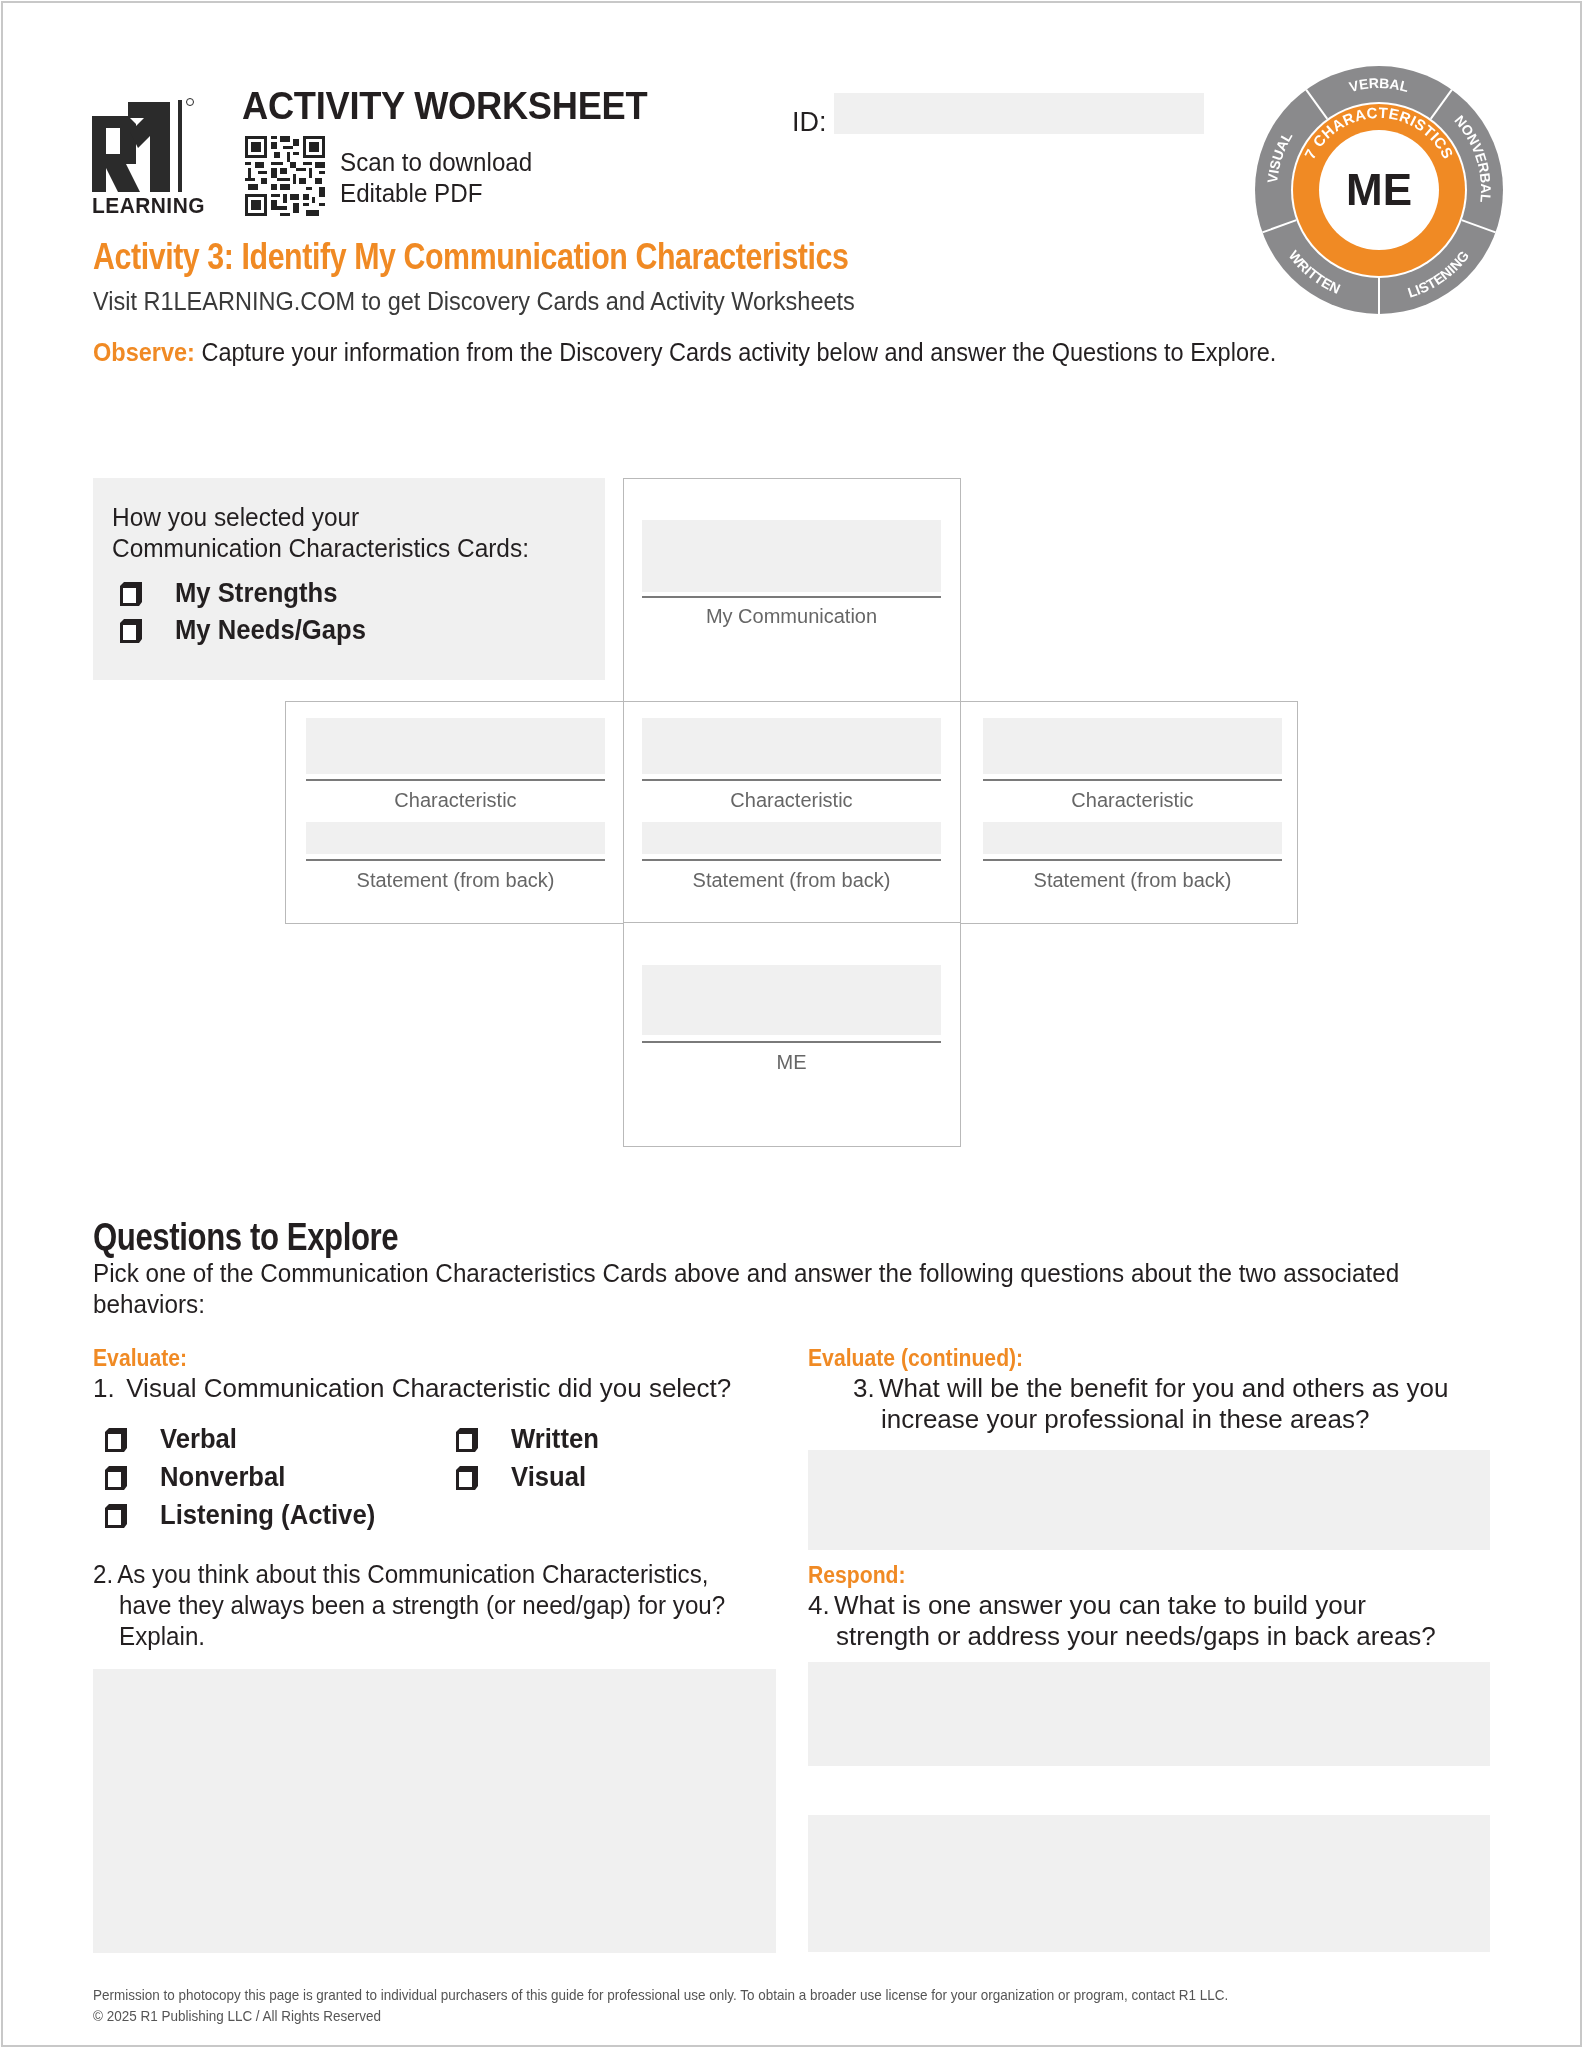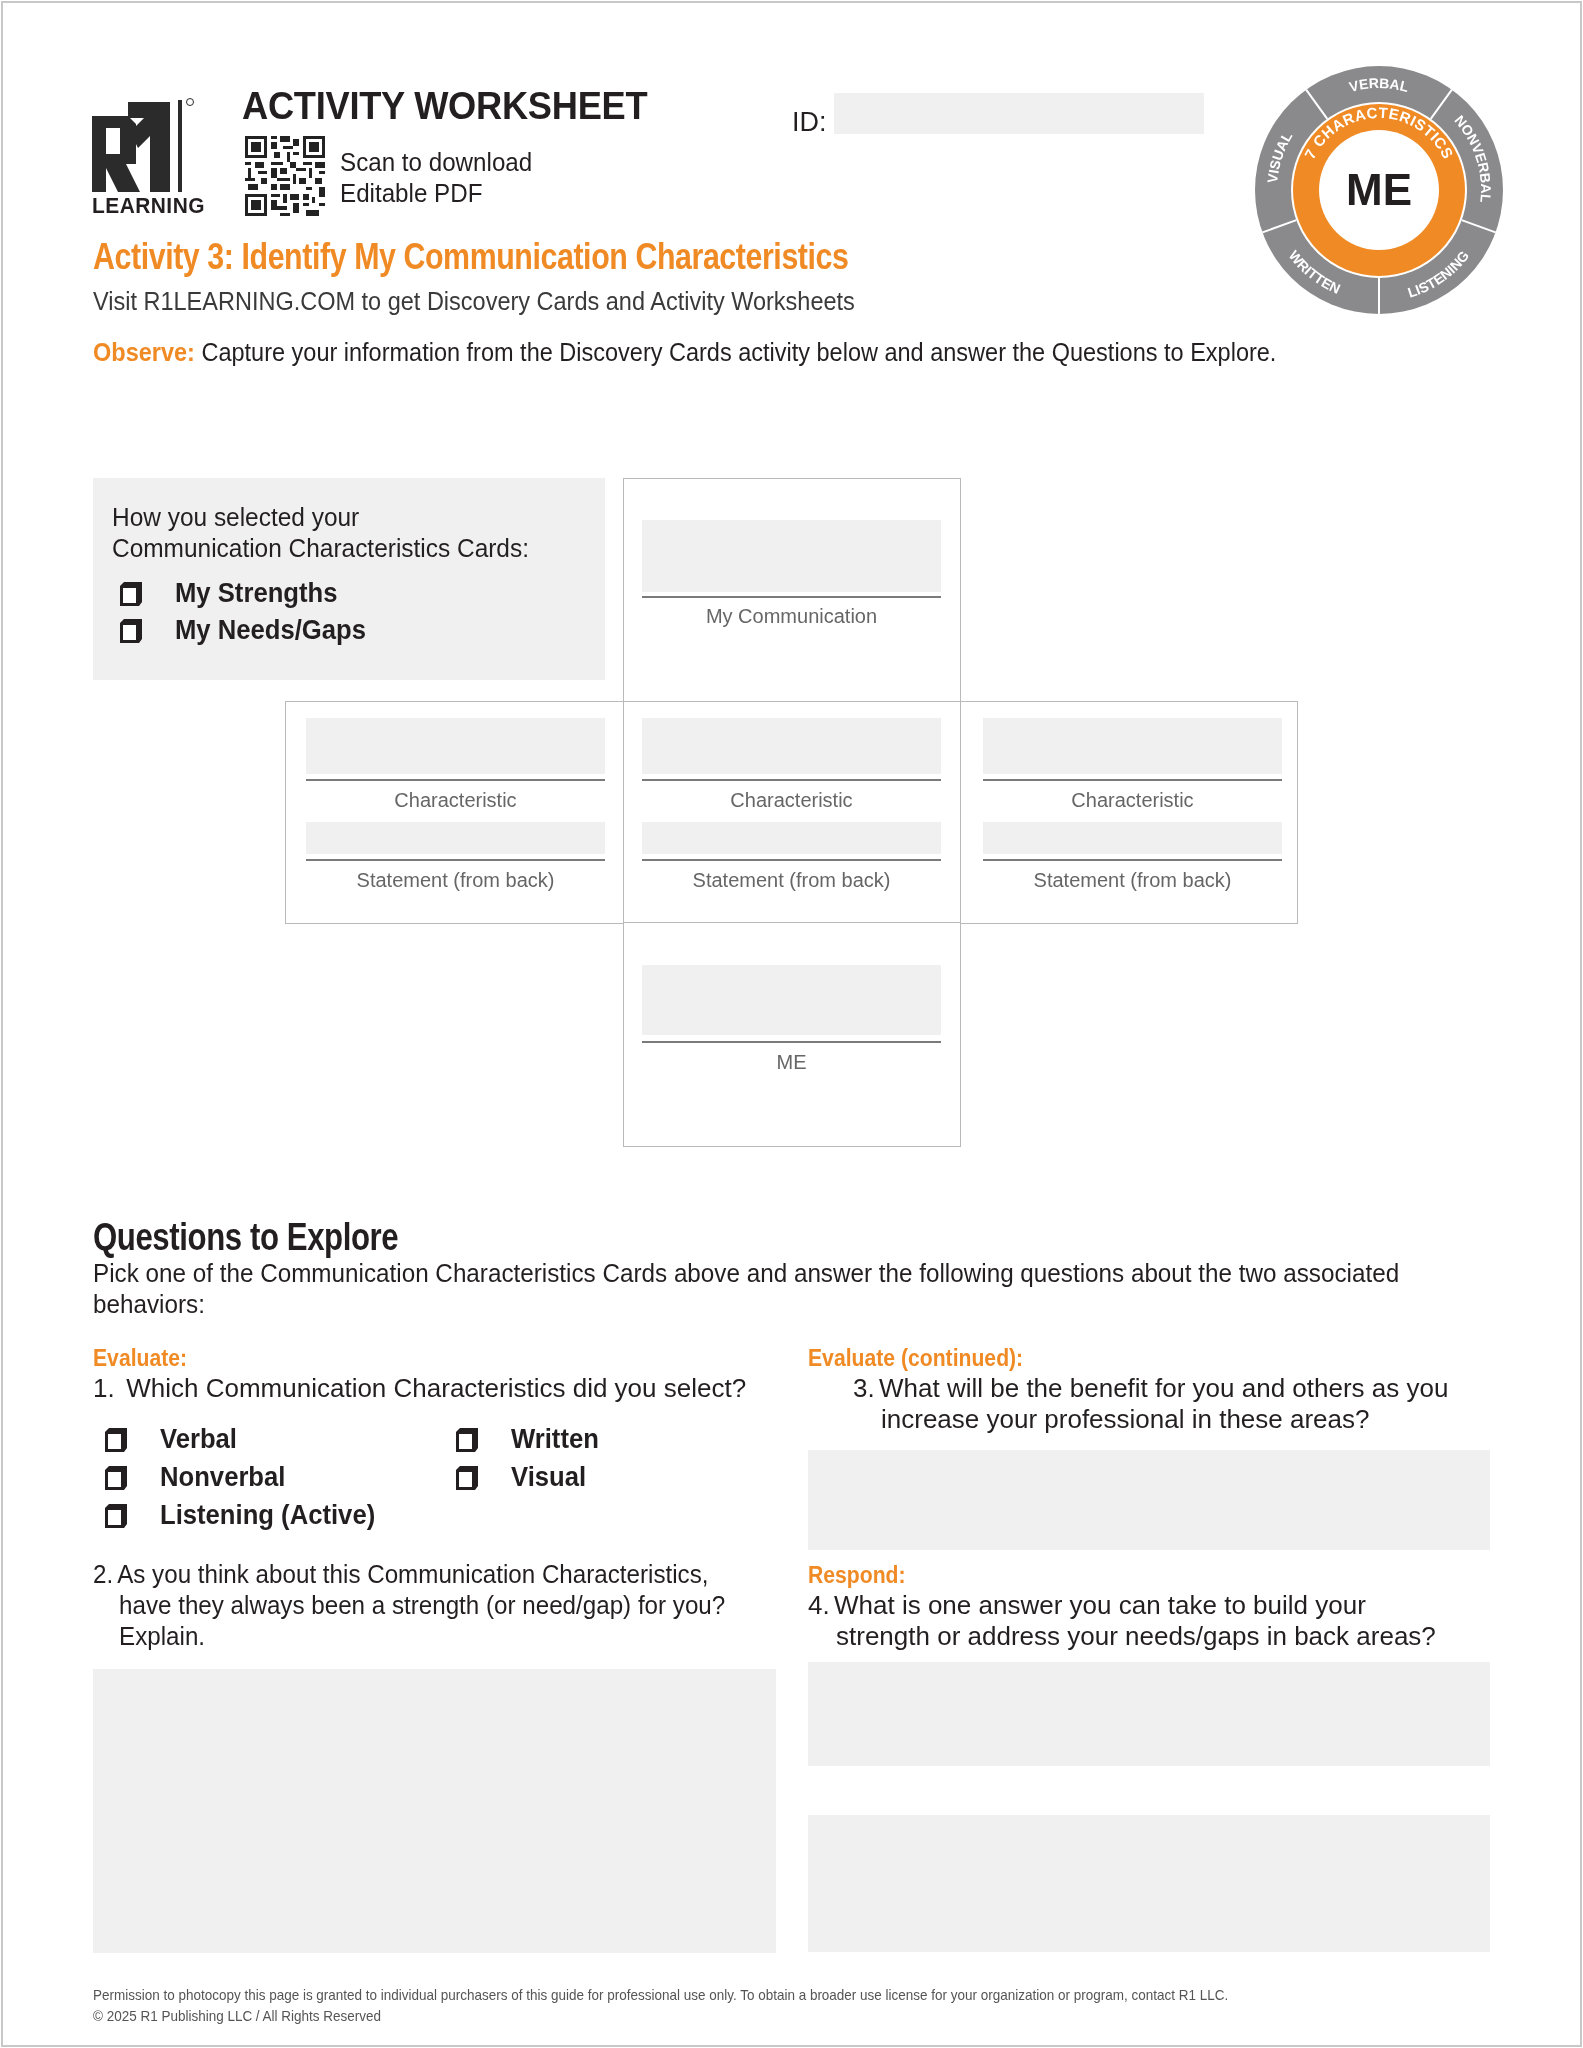--- a/index.html
+++ b/index.html
@@ -192,21 +192,21 @@
 <div class="card-field" style="left:642px; top:965px; width:299px; height:70px;"></div>
 <div class="card-line" style="left:642px; top:1041px; width:299px;"></div>
 <div class="card-label" style="left:642px; top:1051px; width:299px;">ME</div>
 
 <div class="abs q-head">Questions to Explore</div>
 <div class="abs q-intro" style="transform:scaleX(0.97); transform-origin:left; width:1460px;">Pick one of the Communication Characteristics Cards above and answer the following questions about the two associated behaviors:</div>
 
 <div class="abs sec-label orange" style="left:93px; top:1345px;">Evaluate:</div>
 <div class="abs q" style="left:93px; top:1373px;">
   <span class="num">1.</span>
-  <span>Which Communication Characteristics did you select?</span>
+  <span>Visual Communication Characteristic did you select?</span>
 </div>
 
 <div class="opt" style="left:104px; top:1424px;">
   <span class="cbx">
     <svg viewBox="0 0 24 26">
         <path d="M5 1 H23 V21 L20 25 H1 V5 Z" fill="#231f20"></path>
         <rect x="4" y="7" width="13" height="15" fill="#fff"></rect>
       </svg>
   </span>
   <span class="lbl">Verbal</span>

